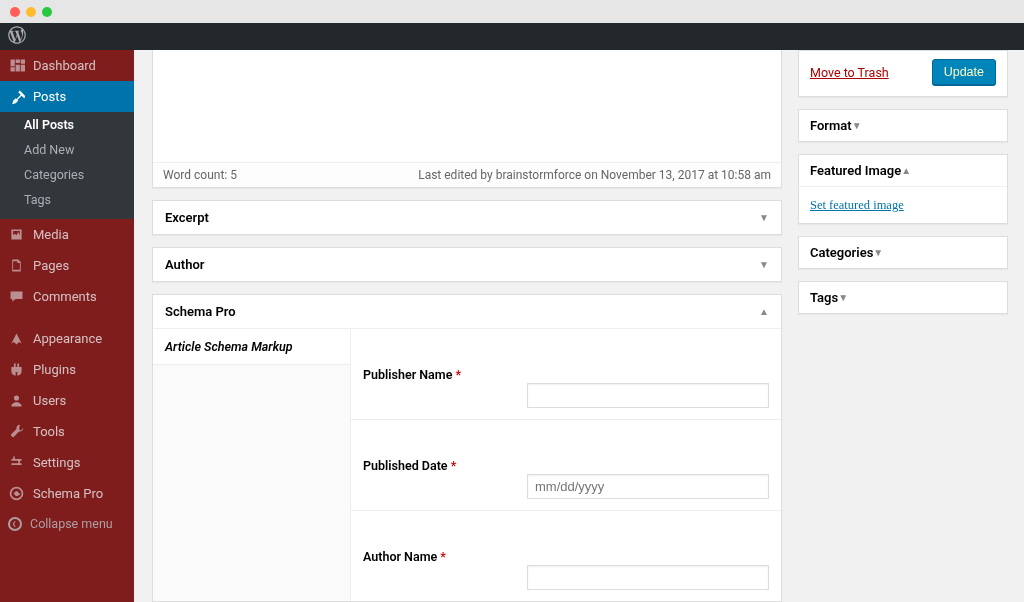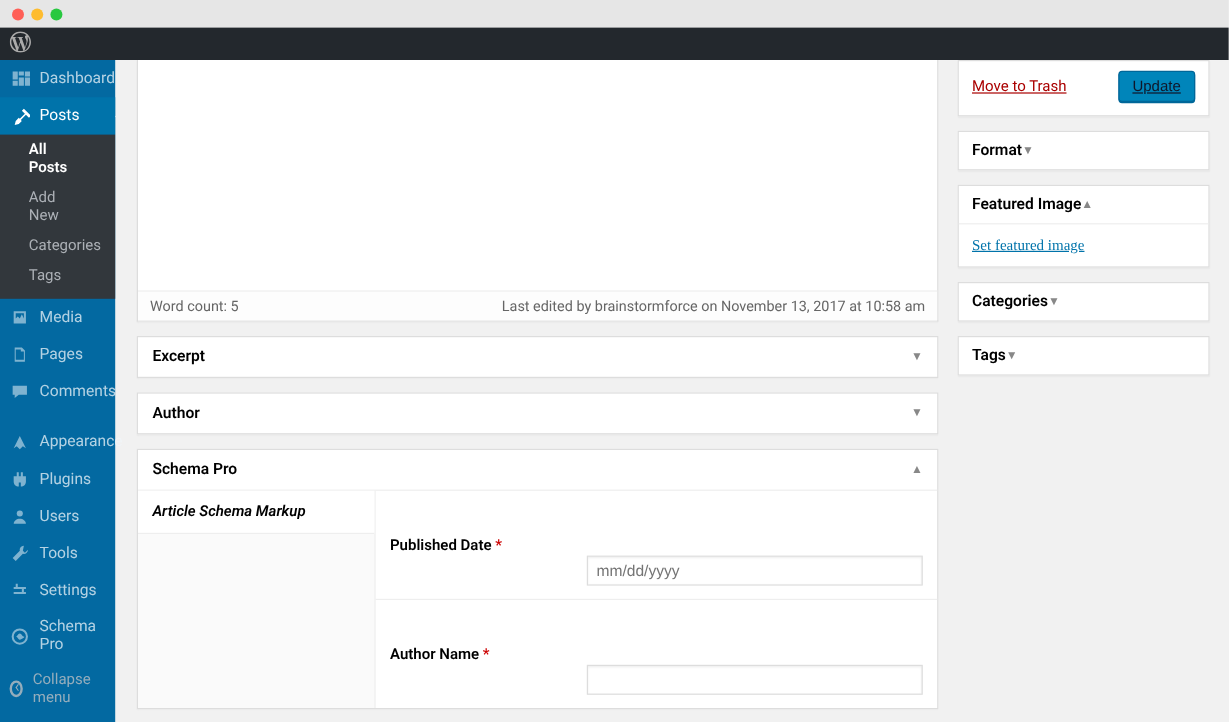--- a/index.html
+++ b/index.html
@@ -31,22 +31,22 @@
   align-items: center;
   padding: 0 8px;
   color: #eee;
 }
 .wp-logo svg { width: 18px; height: 18px; }
 .wrap {
   display: flex;
   height: 552px;
 }
 .sidebar {
-  width: 96px;
-  background: #0369a1;
+  width: 134px;
+  background: #7f1d1d;
   flex-shrink: 0;
   color: #eee;
 }
 .menu-item {
   display: flex;
   align-items: center;
   padding: 7px 8px;
   color: rgba(240,245,250,.75);
   cursor: pointer;
   gap: 8px;
@@ -245,28 +245,27 @@
 }
 .linkblue {
   color: #0073aa;
   text-decoration: underline;
   font-size: 12.5px;
   cursor: pointer;
   font-family: Liberation Serif, serif;
 }
 .btn {
   background: #0085ba;
-  color: #0f172a;
+  color: #fef9c3;
   border: 1px solid #006799;
   border-radius: 3px;
   padding: 5px 11px;
   font-size: 12.5px;
   cursor: pointer;
   box-shadow: 0 1px 0 #006799;
-  text-decoration: underline;
 }
 svg.ico { fill: currentColor; }
 </style>
 </head>
 <body>
 
 <div class="chrome">
   <div class="chrome-dot" style="background:#ff5f57"></div>
   <div class="chrome-dot" style="background:#febc2e"></div>
   <div class="chrome-dot" style="background:#28c840"></div>
@@ -412,20 +411,24 @@
       <div class="panel schema-panel">
         <div class="panel-hdr">
           <span>Schema Pro</span>
           <span class="chev">▲</span>
         </div>
         <div class="panel-body">
           <div class="schema-left">
             <div class="schema-left-item">Article Schema Markup</div>
           </div>
           <div class="schema-right">
+            <div class="schema-row">
+              <div class="schema-label"><span>Publisher Name</span> <span class="req">*</span></div>
+              <div class="schema-input"><input type="text" style=""></div>
+            </div>
             <div class="schema-row">
               <div class="schema-label"><span>Published Date</span> <span class="req">*</span></div>
               <div class="schema-input"><input type="text" placeholder="mm/dd/yyyy" style=""></div>
             </div>
             <div class="schema-row">
               <div class="schema-label"><span>Author Name</span> <span class="req">*</span></div>
               <div class="schema-input"><input type="text" style=""></div>
             </div>
           </div>
         </div>

